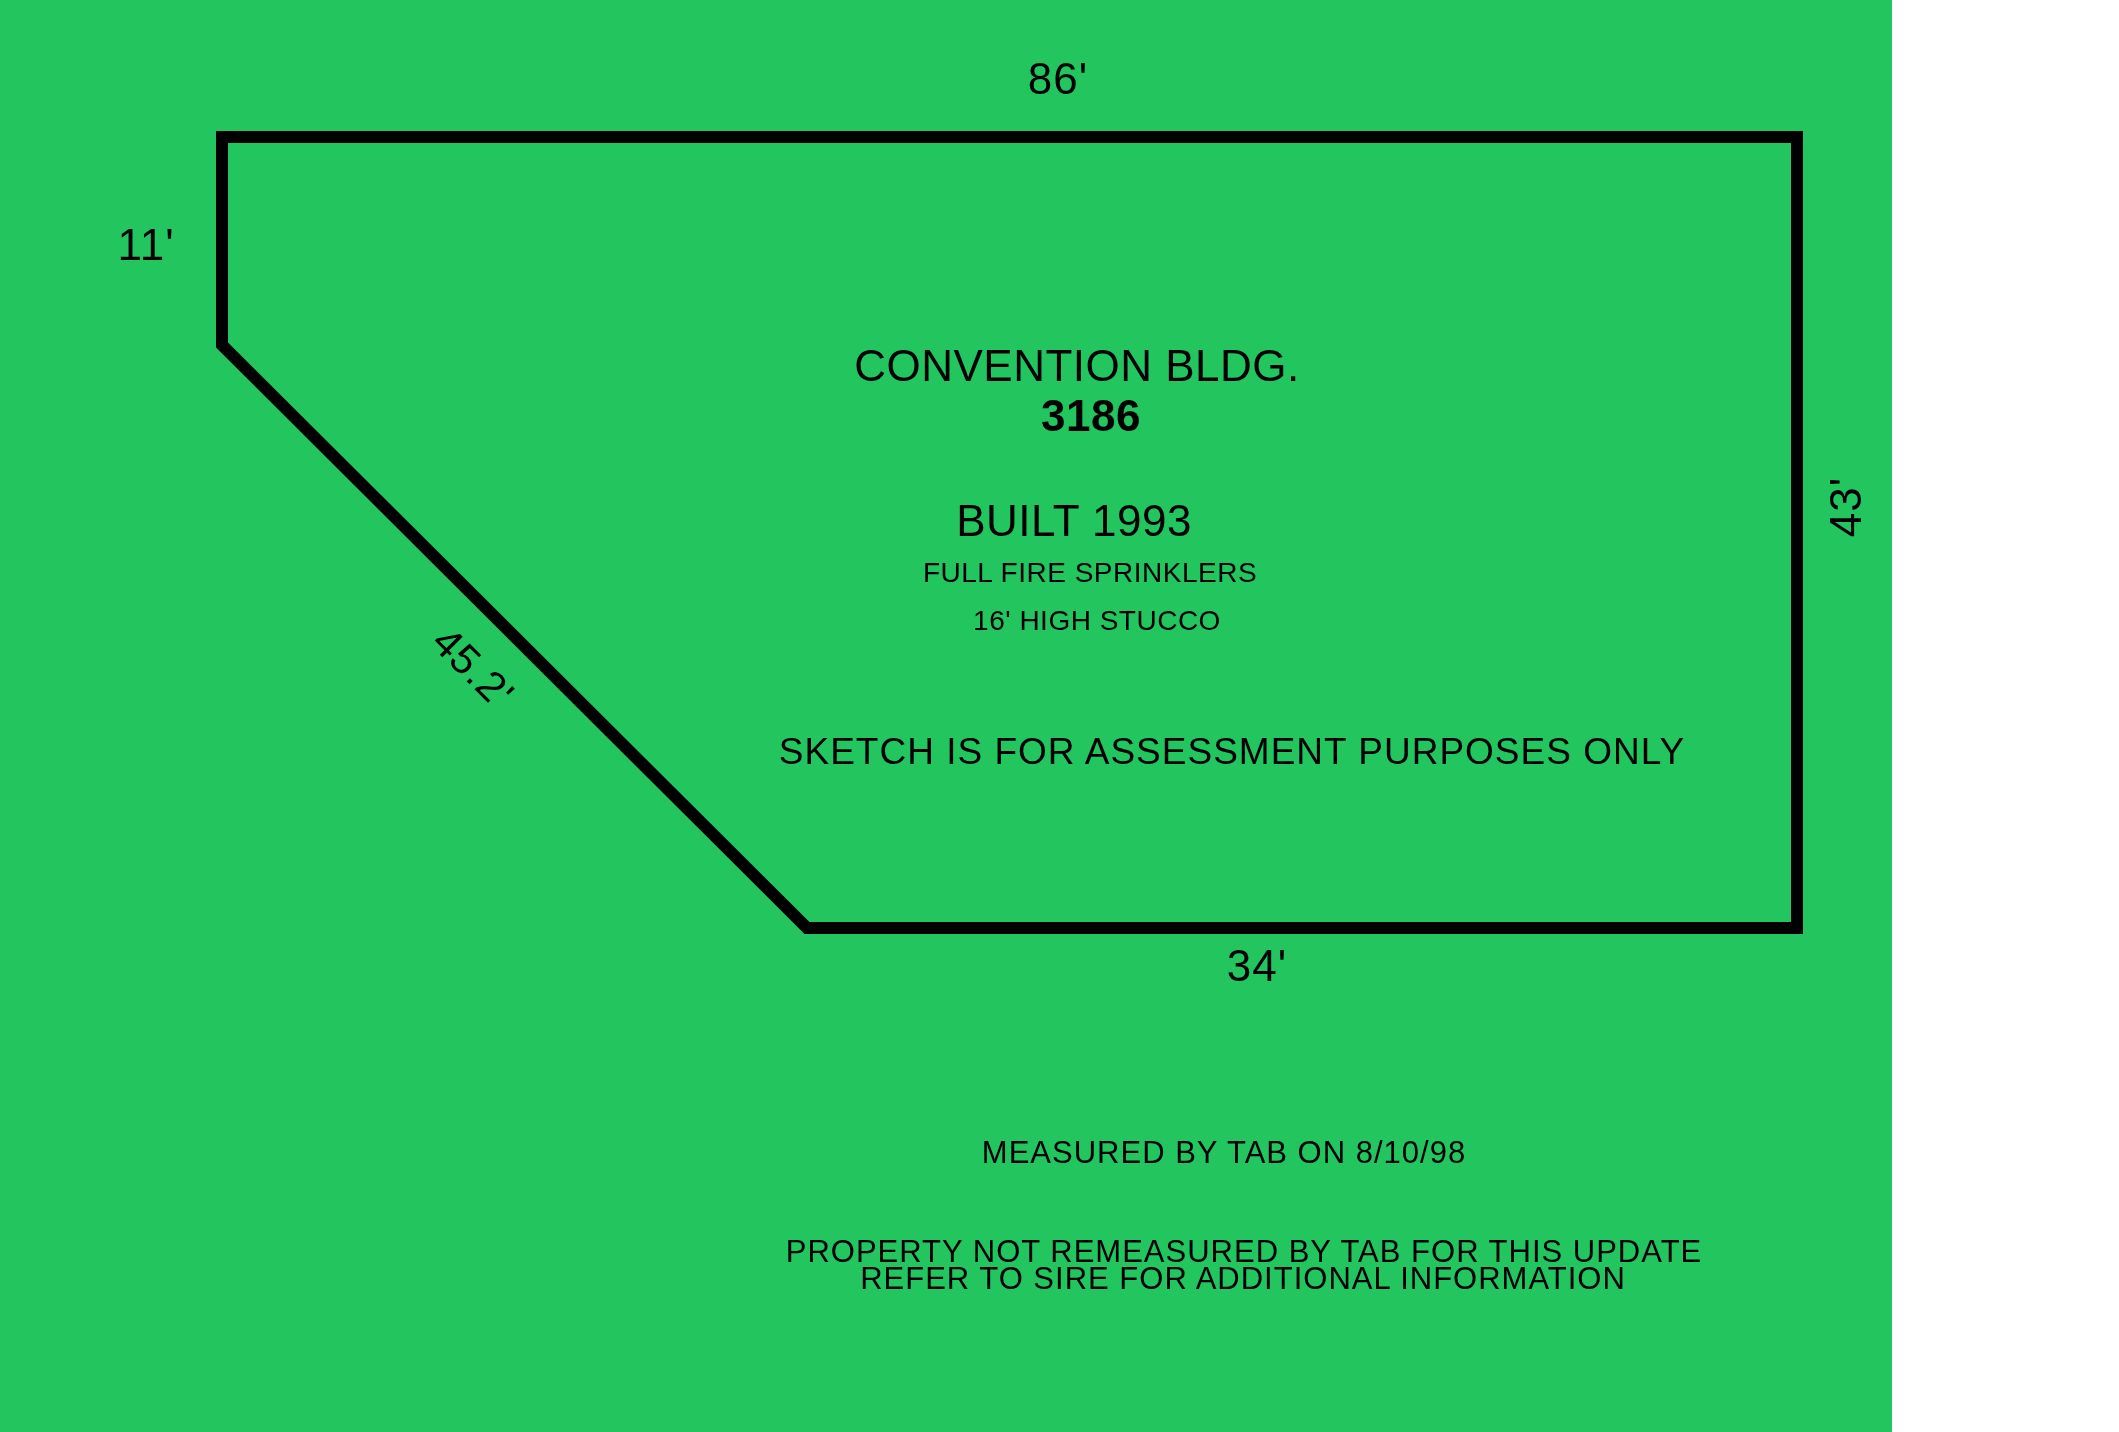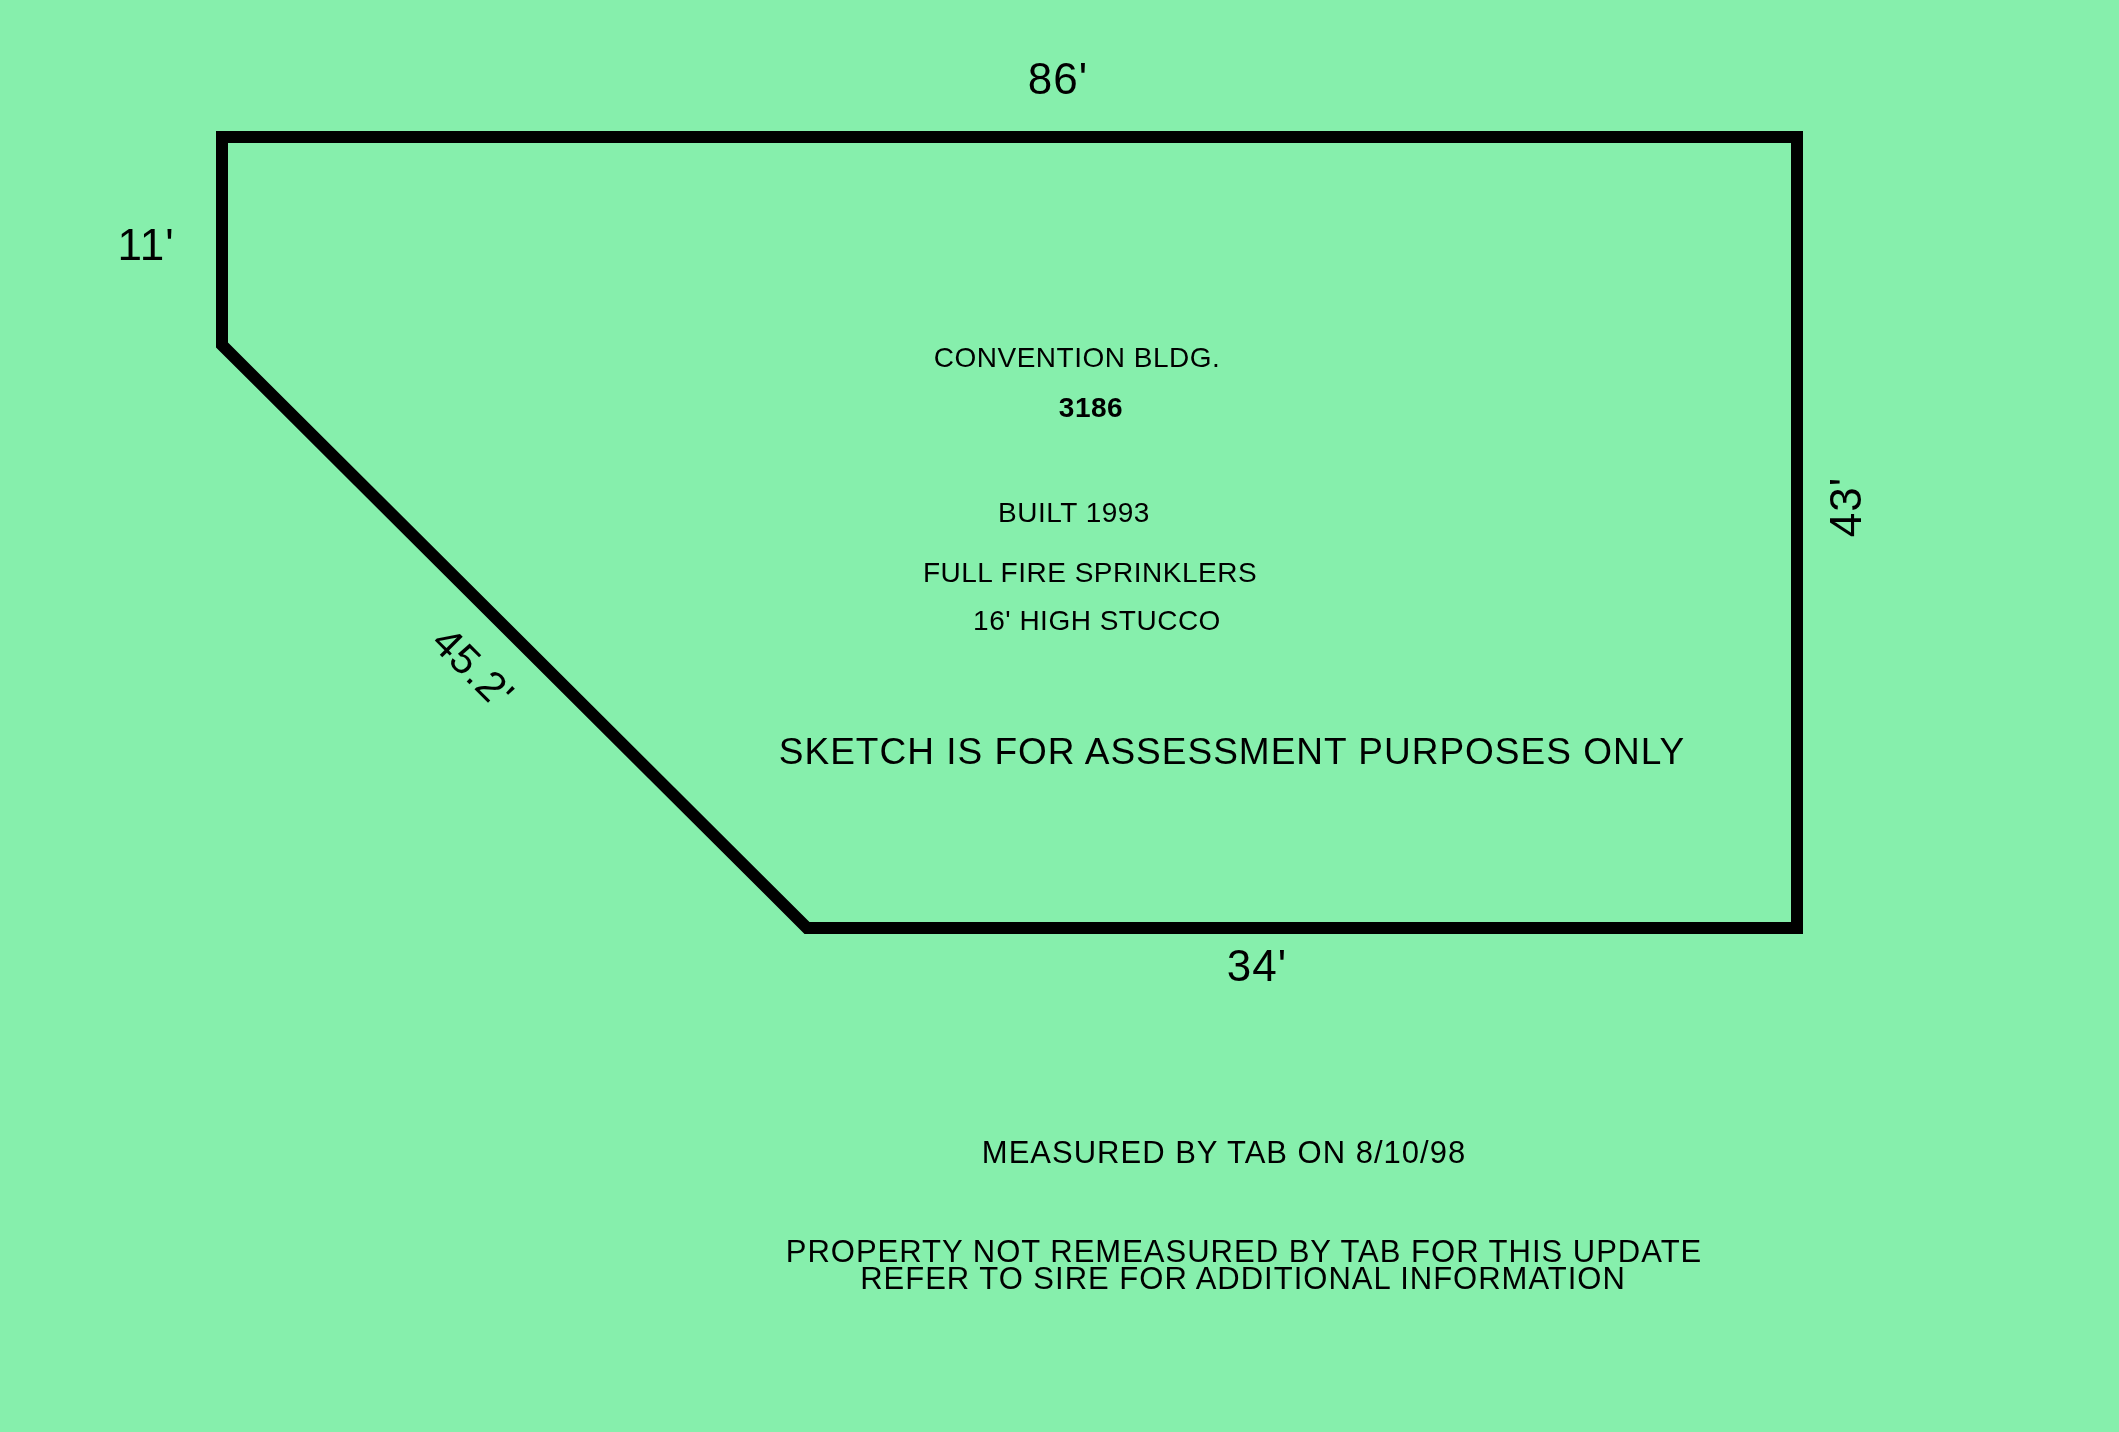--- a/index.html
+++ b/index.html
@@ -2,23 +2,23 @@
 <html><head>
 <meta charset="utf-8">
 <style>
   html, body {
     margin: 0;
     padding: 0;
     background: #ffffff;
   }
   .canvas {
     position: relative;
-    width: 2119px;
+    width: 1892px;
     height: 1432px;
-    background: #86efac;
+    background: #22c55e;
     overflow: hidden;
     font-family: "Liberation Sans", sans-serif;
     color: #000000;
   }
   .outline-svg {
     position: absolute;
     left: 0;
     top: 0;
     width: 2119px;
     height: 1432px;
@@ -41,22 +41,23 @@
     letter-spacing: 1px;
   }
   .dim-right {
     transform: translate(-50%, -50%) rotate(-90deg);
   }
   .dim-diag {
     transform: translate(-50%, -50%) rotate(45deg);
     font-size: 42px;
   }
   .title {
-    font-size: 28px;
+    font-size: 44px;
     letter-spacing: 0.5px;
+    margin-top: 8px;
   }
   .detail {
     font-size: 28px;
     letter-spacing: 0.5px;
   }
   .disclaimer {
     font-size: 37px;
     letter-spacing: 1px;
   }
   .note {

